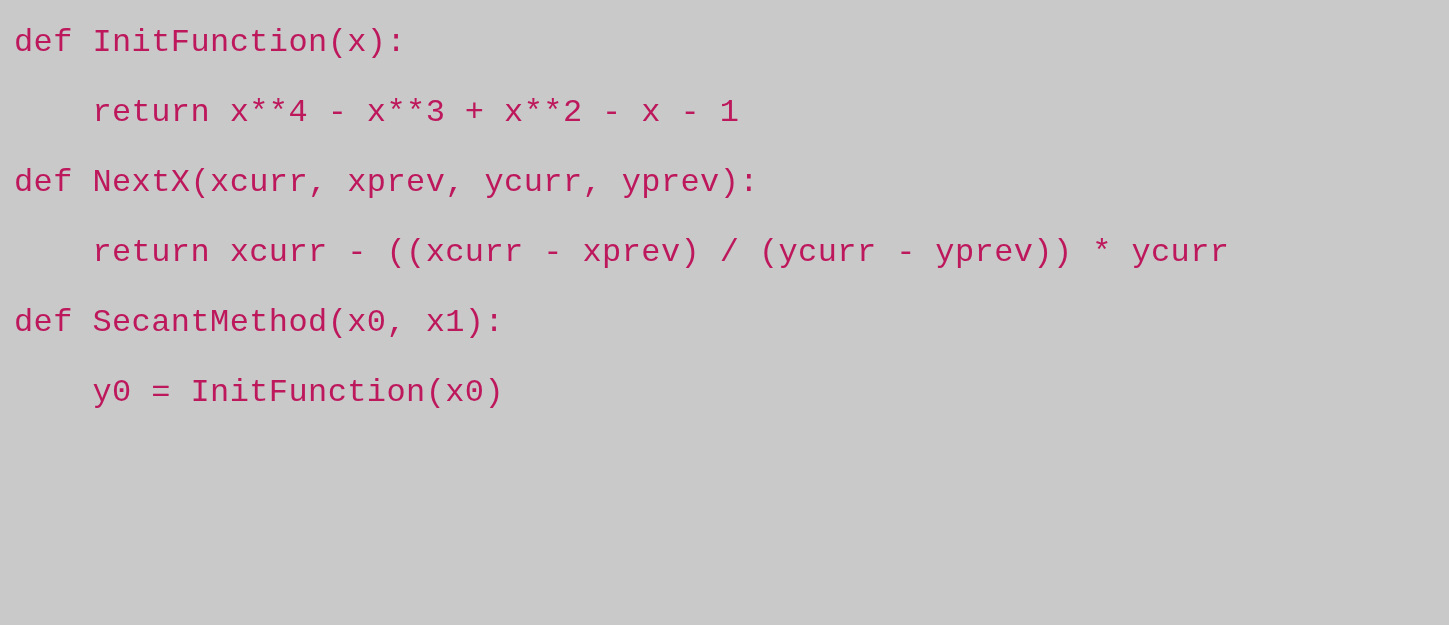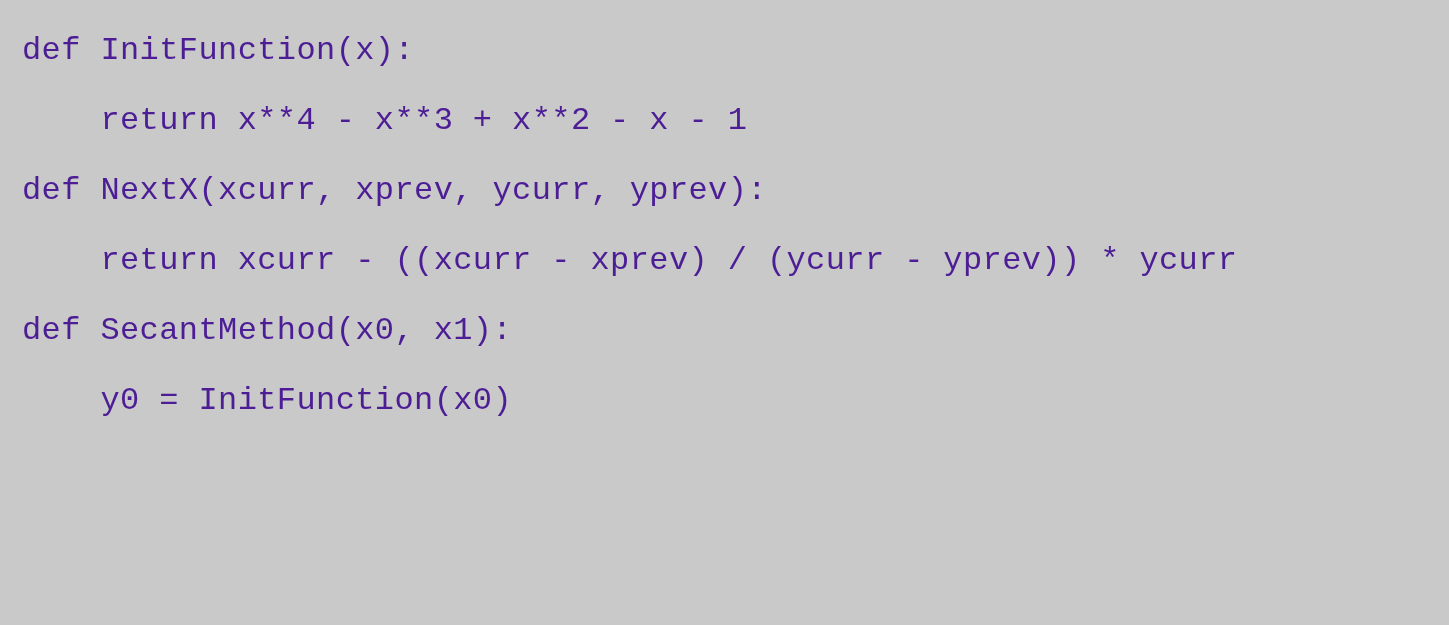--- a/index.html
+++ b/index.html
@@ -4,26 +4,26 @@
   <style>
     html, body {
       margin: 0;
       padding: 0;
       width: 1449px;
       height: 625px;
       background: #c9c9c9;
       overflow: hidden;
     }
     pre.code {
-      margin: 16px;
+      margin: 8px;
       padding: 0 6px;
       font-family: "Courier New", Courier, monospace;
       font-size: 32px;
       line-height: 70px;
-      color: #4c1d95;
+      color: #be185d;
       white-space: pre;
       letter-spacing: 0.4px;
     }
     .line { display: block; }
   </style>
 </head>
 <body>
 
 <pre class="code"><span class="line">def InitFunction(x):</span><span class="line">    return x**4 - x**3 + x**2 - x - 1</span><span class="line"></span><span class="line"></span><span class="line">def NextX(xcurr, xprev, ycurr, yprev):</span><span class="line">    return xcurr - ((xcurr - xprev) / (ycurr - yprev)) * ycurr</span><span class="line"></span><span class="line"></span><span class="line">def SecantMethod(x0, x1):</span><span class="line">    y0 = InitFunction(x0)</span></pre>
 

